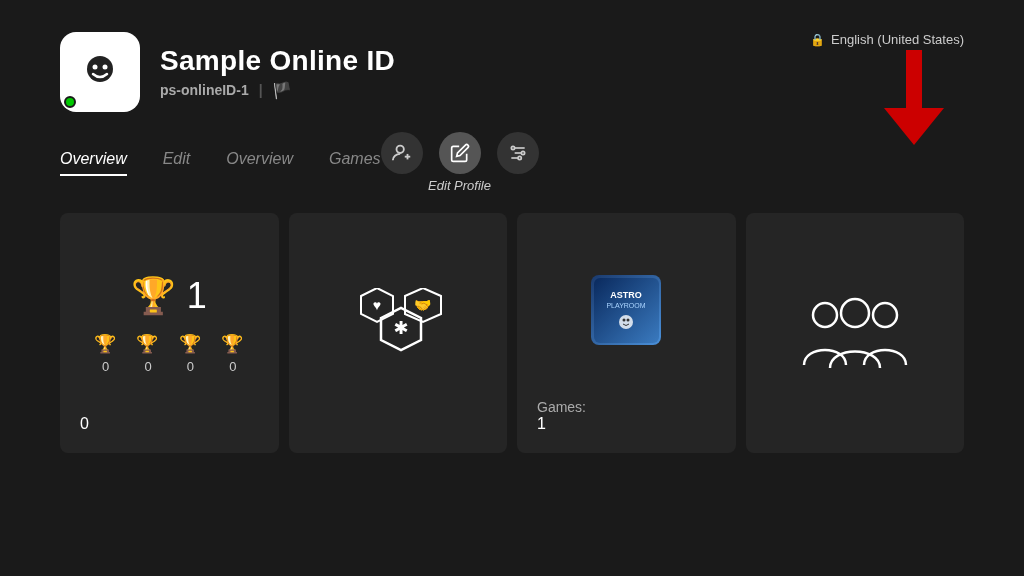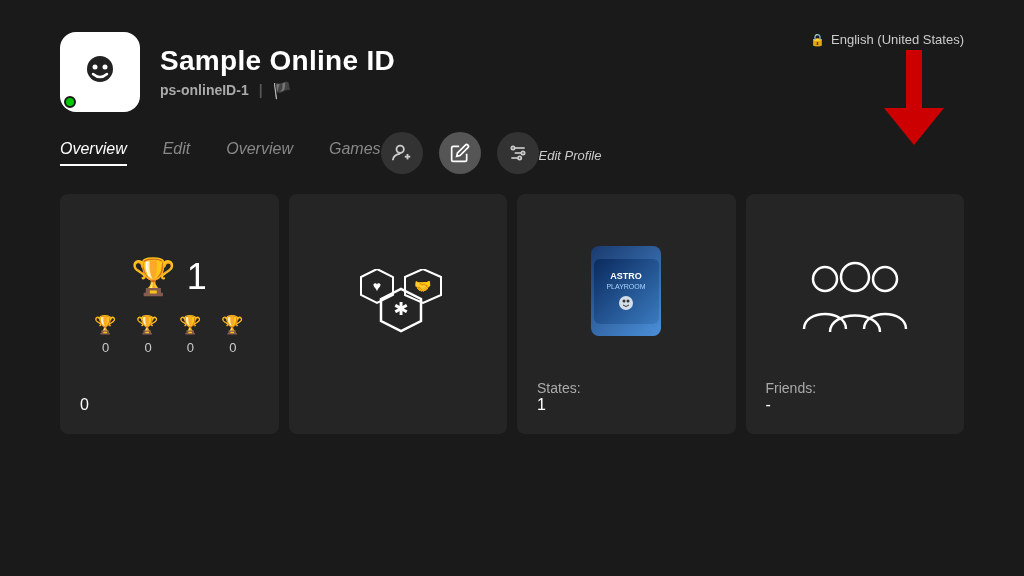--- a/index.html
+++ b/index.html
@@ -237,33 +237,33 @@
     }
 
     .trophy-num {
       font-size: 13px;
       color: #ccc;
     }
 
     
     .game-thumb {
       width: 70px;
-      height: 90px;
+      height: 70px;
       border-radius: 8px;
       background: linear-gradient(135deg, #1a3a6e, #4a90d9);
       display: flex;
       align-items: center;
       justify-content: center;
       overflow: hidden;
       margin-bottom: 12px;
     }
 
     .nav-right-wrapper {
       display: flex;
-      flex-direction: row;
+      flex-direction: column;
       align-items: center;
     }
 
     
     .arrow-svg-container {
       position: absolute;
       right: 80px;
       top: 50px;
       pointer-events: none;
     }
@@ -417,39 +417,35 @@
           <text x="32" y="30" text-anchor="middle" font-size="7" fill="#aad4ff">PLAYROOM</text>
 
           <circle cx="32" cy="44" r="7" fill="#fff" opacity="0.8"></circle>
           <circle cx="30" cy="42" r="1.5" fill="#333"></circle>
           <circle cx="34" cy="42" r="1.5" fill="#333"></circle>
           <path d="M29 46 Q32 49 35 46" stroke="#333" stroke-width="1" fill="none"></path>
         </svg>
       </div>
     </div>
     <div class="card-footer">
-      <div class="card-footer-label">States:</div>
+      <div class="card-footer-label">Games:</div>
       <div class="card-footer-value">1</div>
     </div>
   </div>
 
   <div class="card">
     <div class="card-content">
 
       <svg width="110" height="80" viewBox="0 0 110 80" fill="none" xmlns="http://www.w3.org/2000/svg">
 
         <circle cx="25" cy="22" r="12" stroke="#fff" stroke-width="2.5" fill="none"></circle>
         <path d="M4 72 C4 52 46 52 46 72" stroke="#fff" stroke-width="2.5" fill="none"></path>
 
         <circle cx="85" cy="22" r="12" stroke="#fff" stroke-width="2.5" fill="none"></circle>
         <path d="M64 72 C64 52 106 52 106 72" stroke="#fff" stroke-width="2.5" fill="none"></path>
 
         <circle cx="55" cy="20" r="14" stroke="#fff" stroke-width="2.5" fill="none"></circle>
         <path d="M30 75 C30 53 80 53 80 75" stroke="#fff" stroke-width="2.5" fill="none"></path>
       </svg>
     </div>
-    <div class="card-footer">
-      <div class="card-footer-label">Friends:</div>
-      <div class="card-footer-value">-</div>
-    </div>
   </div>
 
 </div>
 
 </body></html>

